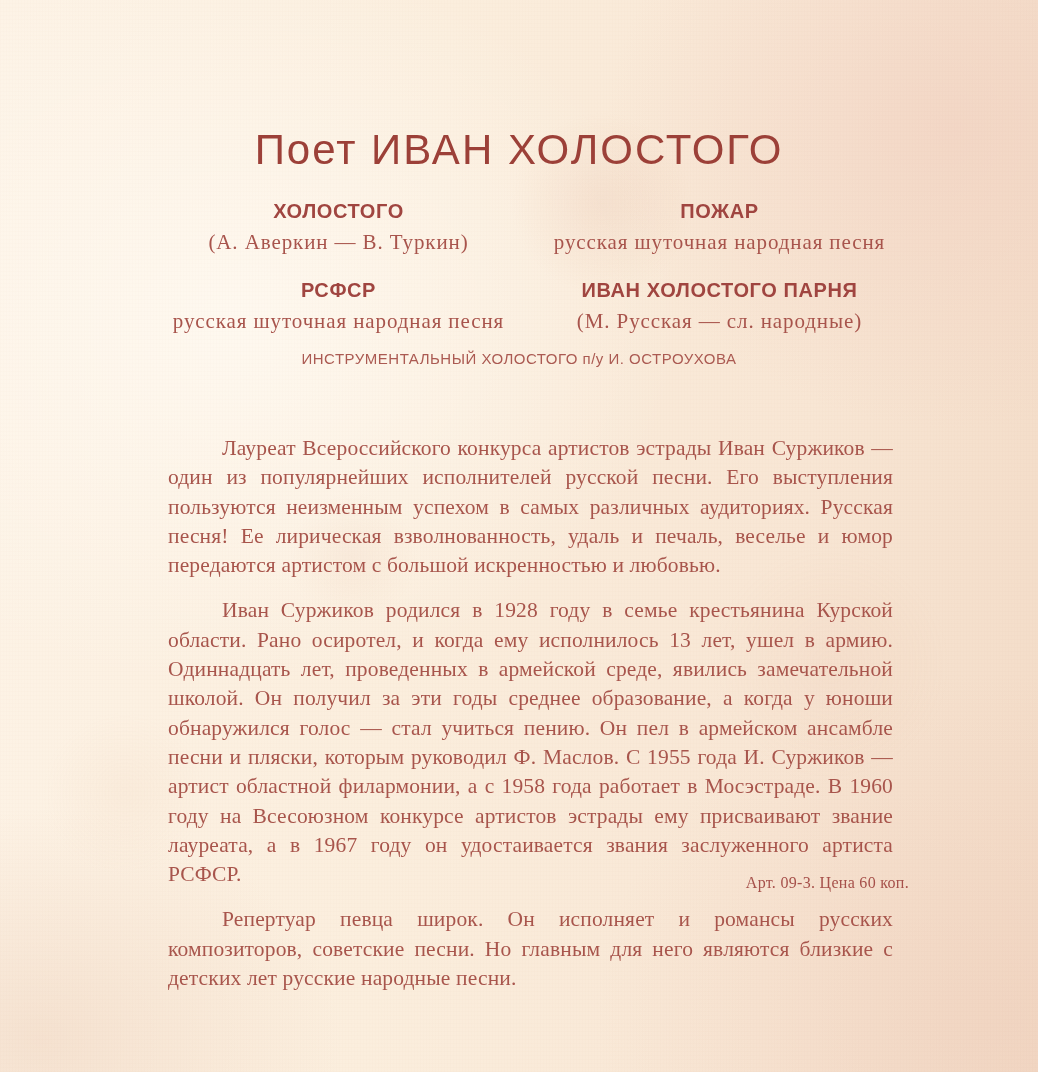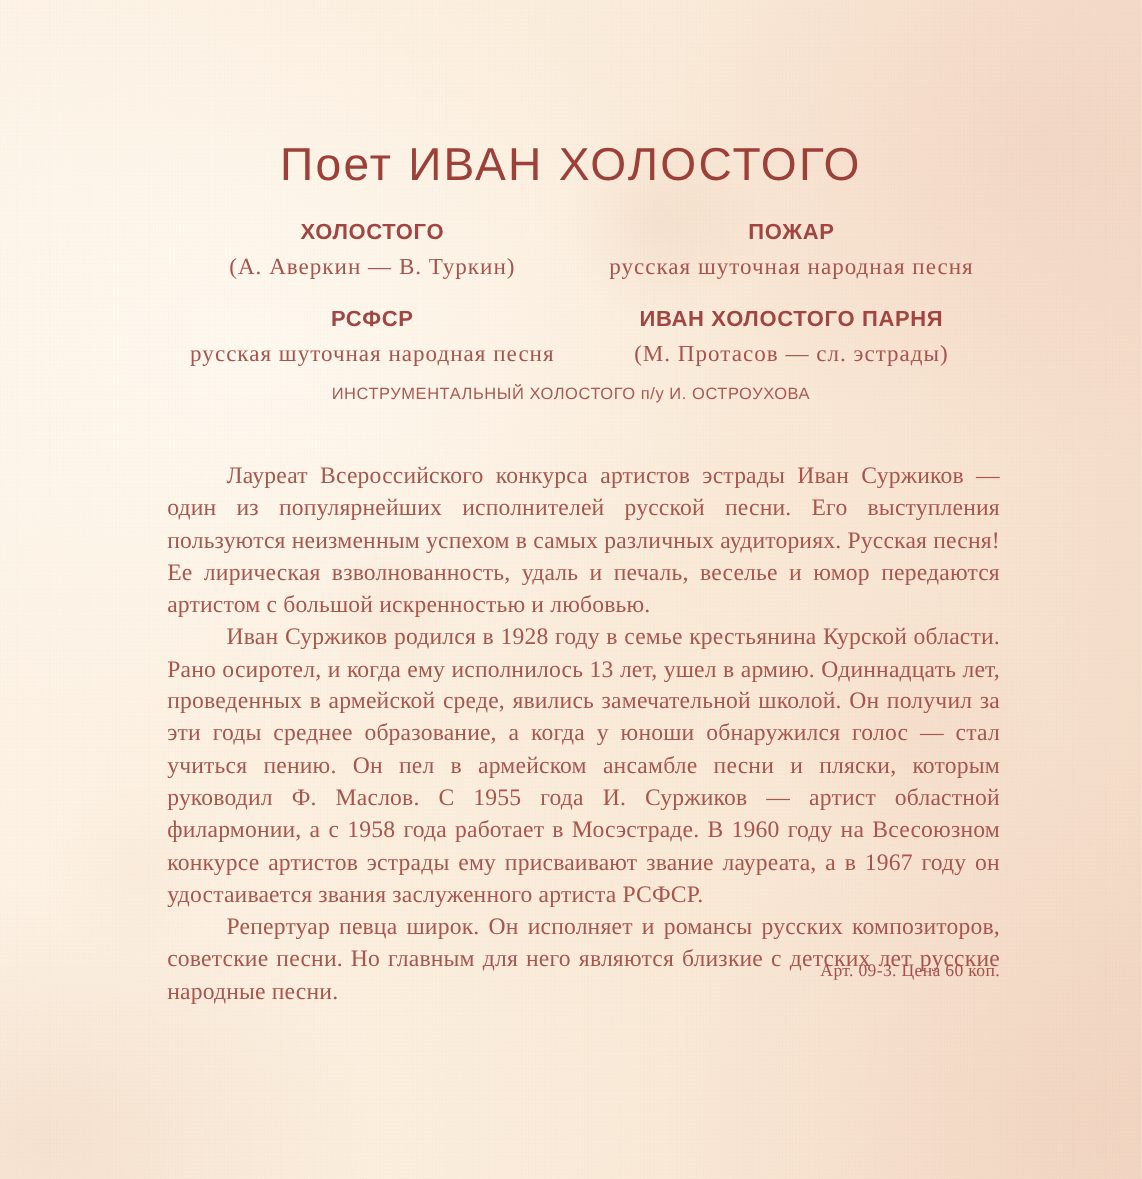--- a/index.html
+++ b/index.html
@@ -119,21 +119,21 @@
     left: 152px;
     top: 418px;
     width: 757px;
     color: #a8554c;
     font-size: 21.5px;
     line-height: 29.3px;
     text-align: justify;
     letter-spacing: 0.15px;
   }
   .body-copy p {
-    margin: 0;
+    margin: 16px;
     text-indent: 54px;
     text-align: justify;
     text-justify: inter-word;
   }
   .body-copy p:last-child {
     text-align-last: left;
   }
 
   
   .footer {
@@ -171,21 +171,21 @@
         <div class="track-sub">русская шуточная народная песня</div>
       </div>
 
       <div class="row2">
         <div class="track-title">РСФСР</div>
         <div class="track-sub">русская шуточная народная песня</div>
       </div>
 
       <div class="row2">
         <div class="track-title">ИВАН ХОЛОСТОГО ПАРНЯ</div>
-        <div class="track-sub">(М. Протасов — сл. эстрады)</div>
+        <div class="track-sub">(М. Русская — сл. народные)</div>
       </div>
 
     </div>
 
     <div class="ensemble">ИНСТРУМЕНТАЛЬНЫЙ ХОЛОСТОГО п/у И. ОСТРОУХОВА</div>
 
     <div class="body-copy">
       <p>Лауреат Всероссийского конкурса артистов эстрады Иван Суржиков — один из популярнейших исполнителей русской песни. Его выступления пользуются неизменным успехом в самых различных аудиториях. Русская песня! Ее лирическая взволнованность, удаль и печаль, веселье и юмор передаются артистом с большой искренностью и любовью.</p>
       <p>Иван Суржиков родился в 1928 году в семье крестьянина Курской области. Рано осиротел, и когда ему исполнилось 13 лет, ушел в армию. Одиннадцать лет, проведенных в армейской среде, явились замечательной школой. Он получил за эти годы среднее образование, а когда у юноши обнаружился голос — стал учиться пению. Он пел в армейском ансамбле песни и пляски, которым руководил Ф. Маслов. С 1955 года И. Суржиков — артист областной филармонии, а с 1958 года работает в Мосэстраде. В 1960 году на Всесоюзном конкурсе артистов эстрады ему присваивают звание лауреата, а в 1967 году он удостаивается звания заслуженного артиста РСФСР.</p>
       <p>Репертуар певца широк. Он исполняет и романсы русских композиторов, советские песни. Но главным для него являются близкие с детских лет русские народные песни.</p>

